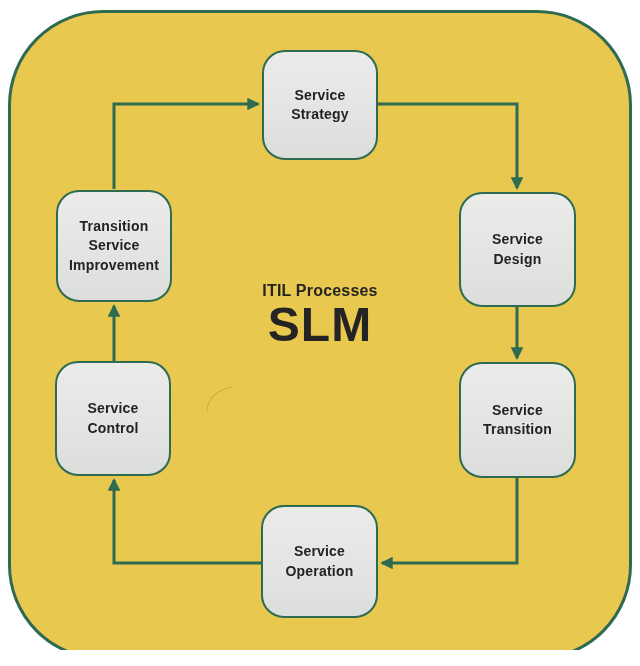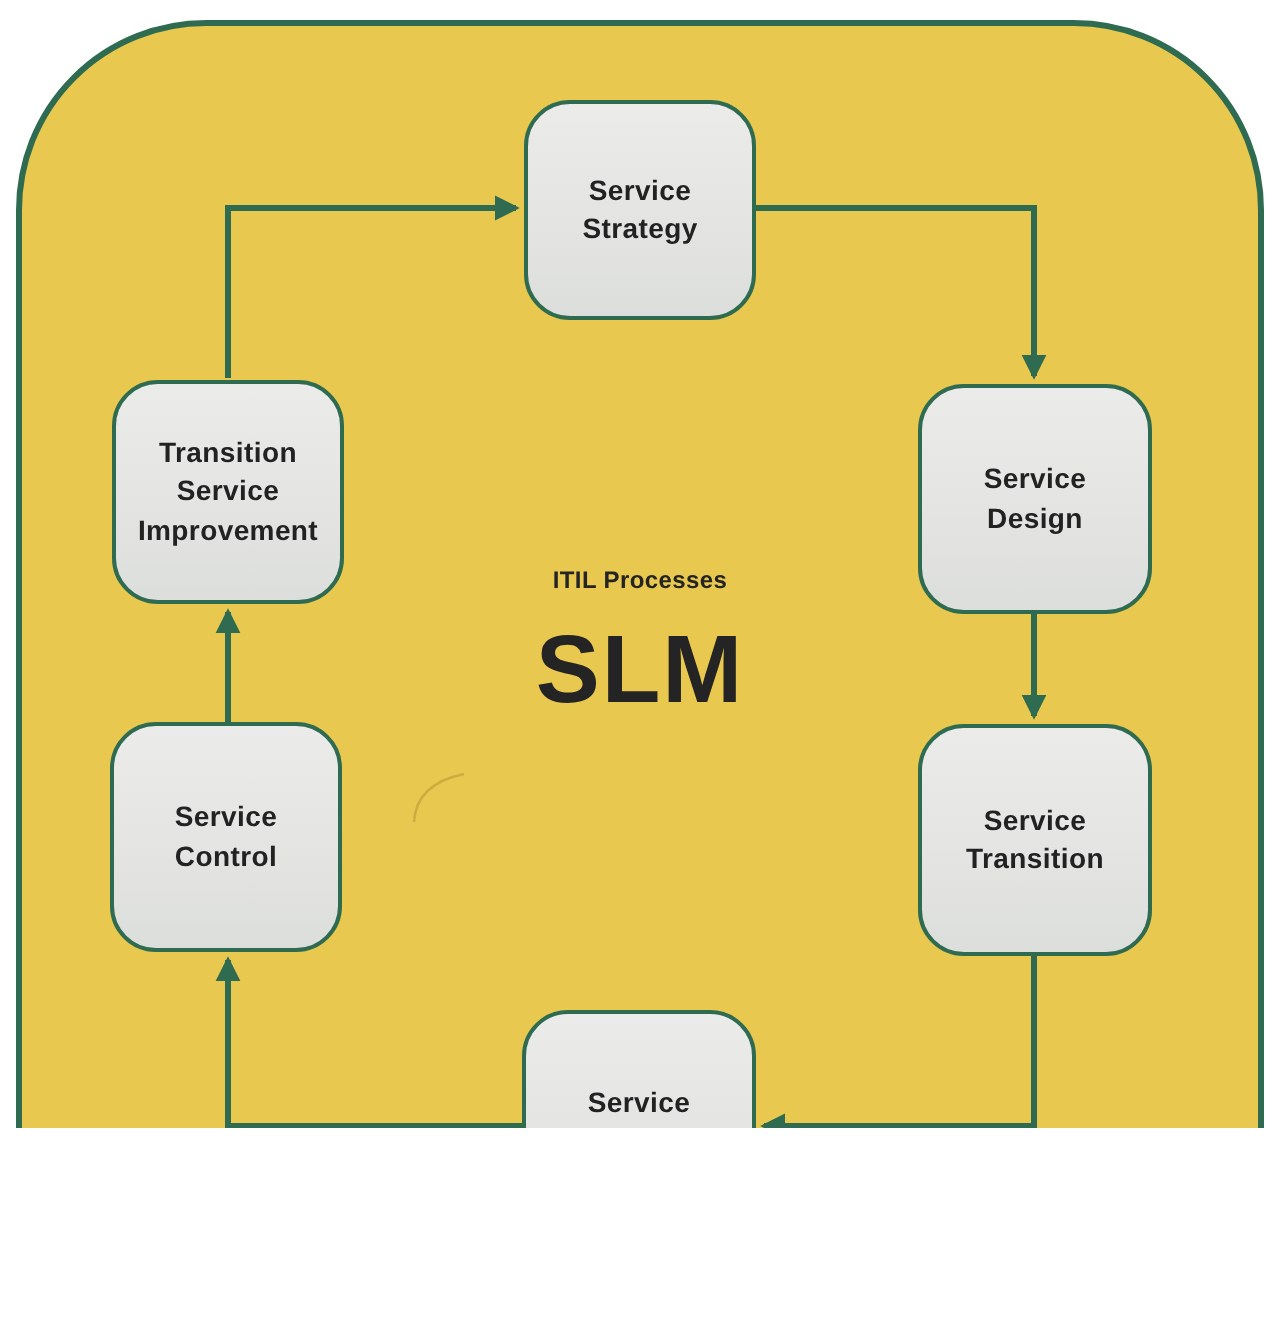--- a/index.html
+++ b/index.html
@@ -4,21 +4,21 @@
 <style>
   html, body {
     margin: 0;
     padding: 0;
     background: #ffffff;
     font-family: "Liberation Sans", sans-serif;
   }
   .canvas {
     position: relative;
     width: 640px;
-    height: 564px;
+    height: 650px;
     background: #ffffff;
     overflow: hidden;
   }
   .diagram-frame {
     position: absolute;
     left: 8px;
     top: 10px;
     width: 618px;
     height: 644px;
     background: #e9c84f;
@@ -53,31 +53,31 @@
 
   .center-text {
     position: absolute;
     left: 170px;
     top: 281px;
     width: 300px;
     text-align: center;
     color: #242424;
   }
   .center-title {
-    font-size: 12px;
+    font-size: 16px;
     font-weight: bold;
     line-height: 19px;
     letter-spacing: 0.2px;
   }
   .center-subtitle {
     font-size: 48px;
     font-weight: bold;
     line-height: 50px;
     letter-spacing: 1px;
-    margin-top: 11px;
+    margin-top: 0px;
   }
   .arrow-layer {
     position: absolute;
     left: 0;
     top: 0;
     width: 640px;
     height: 666px;
     pointer-events: none;
   }
 </style>

